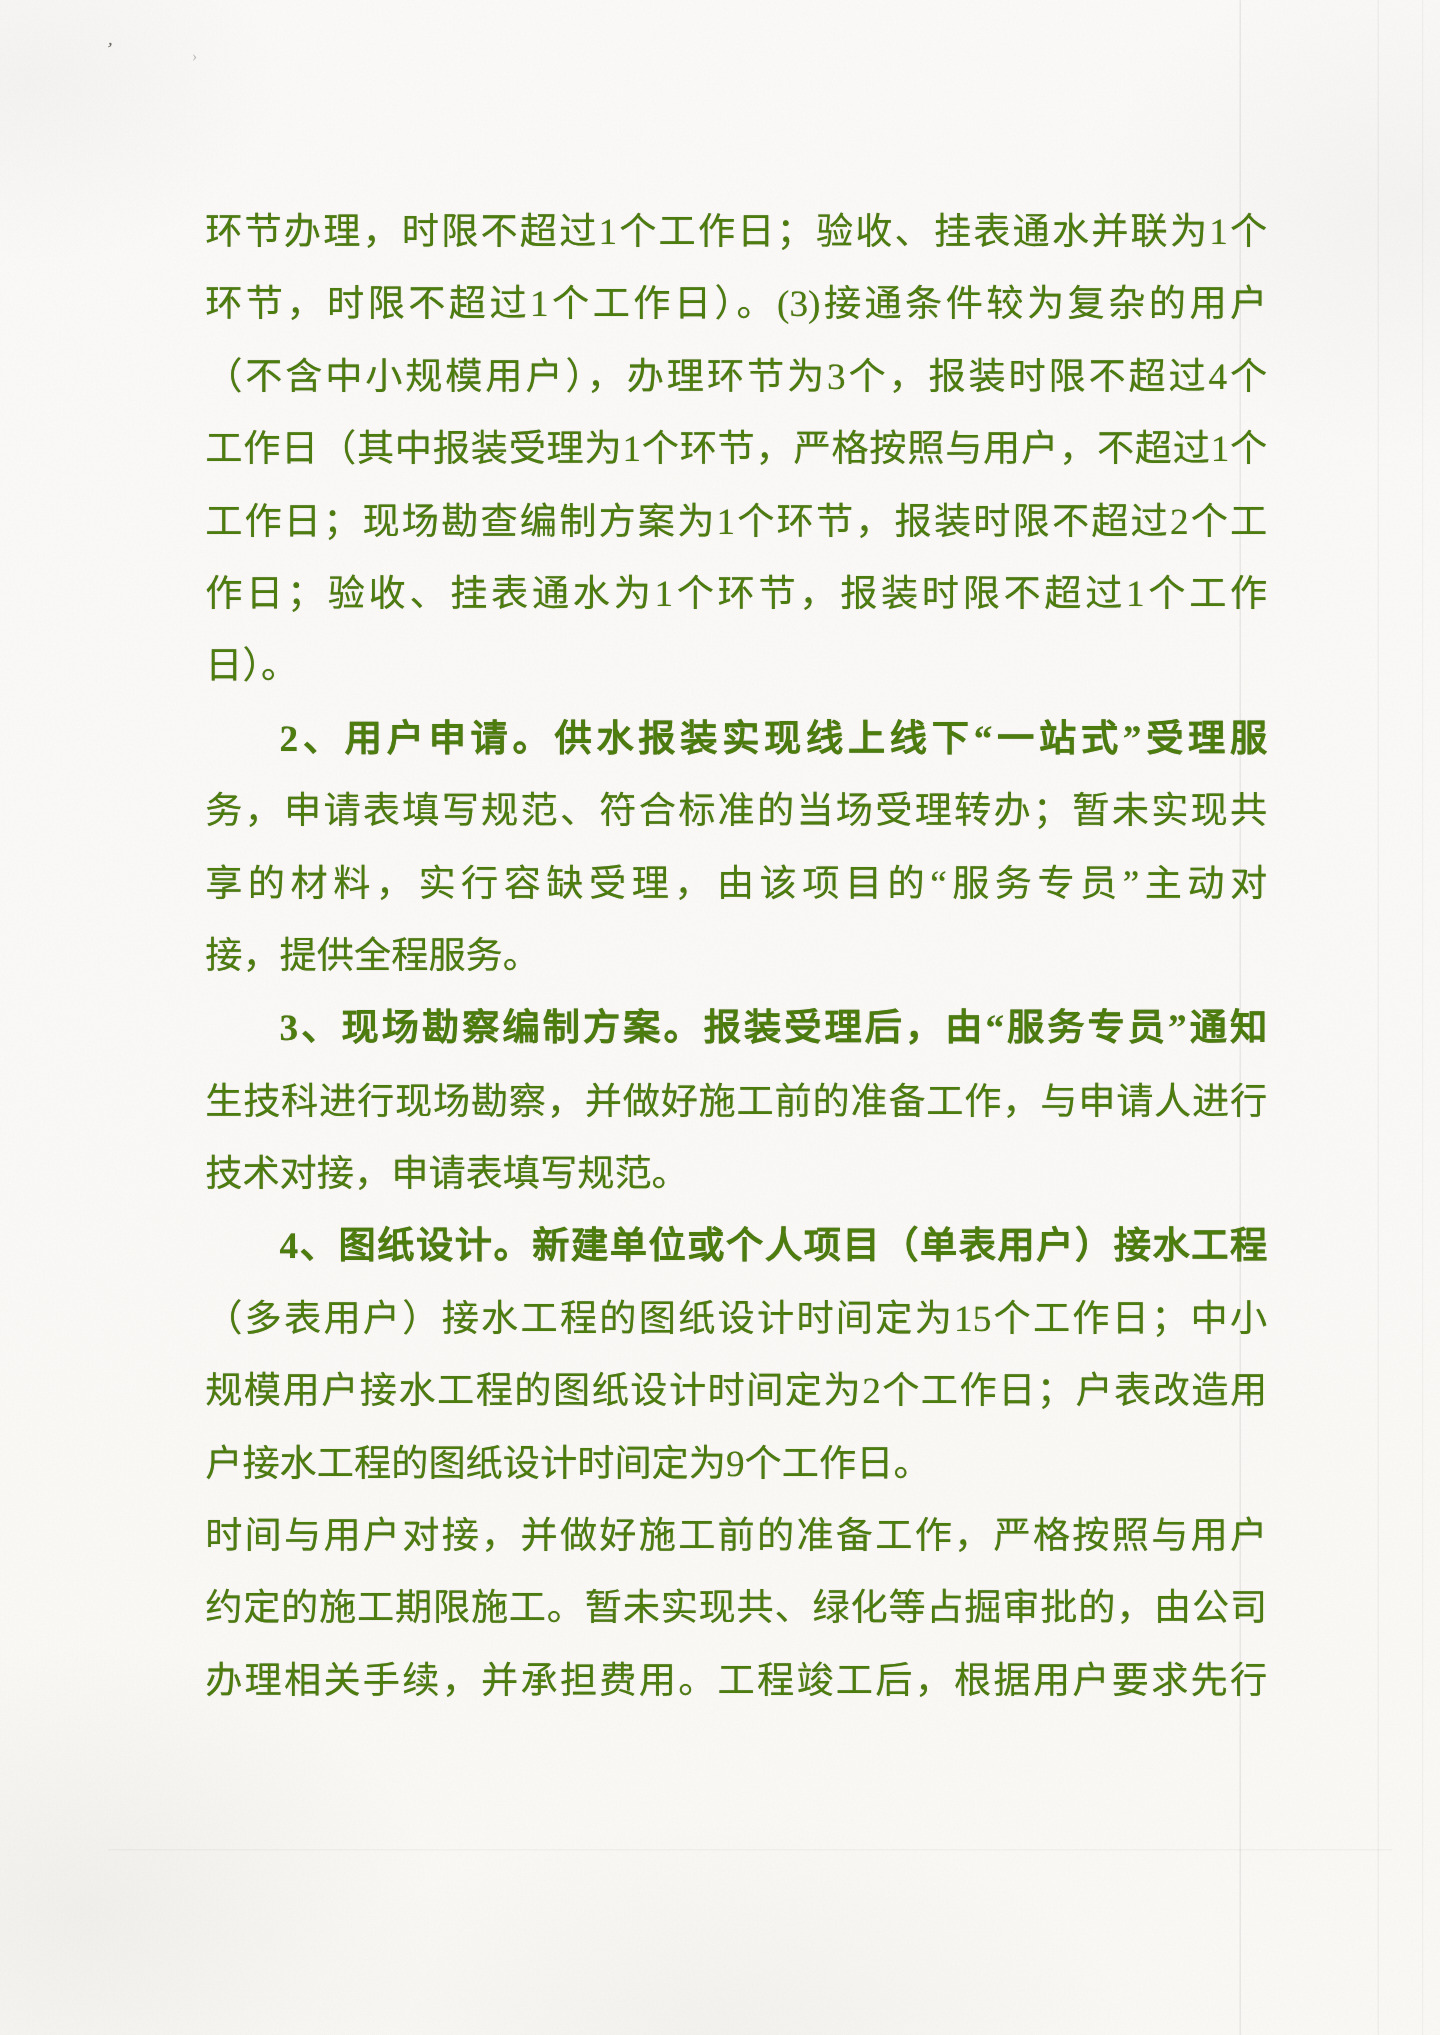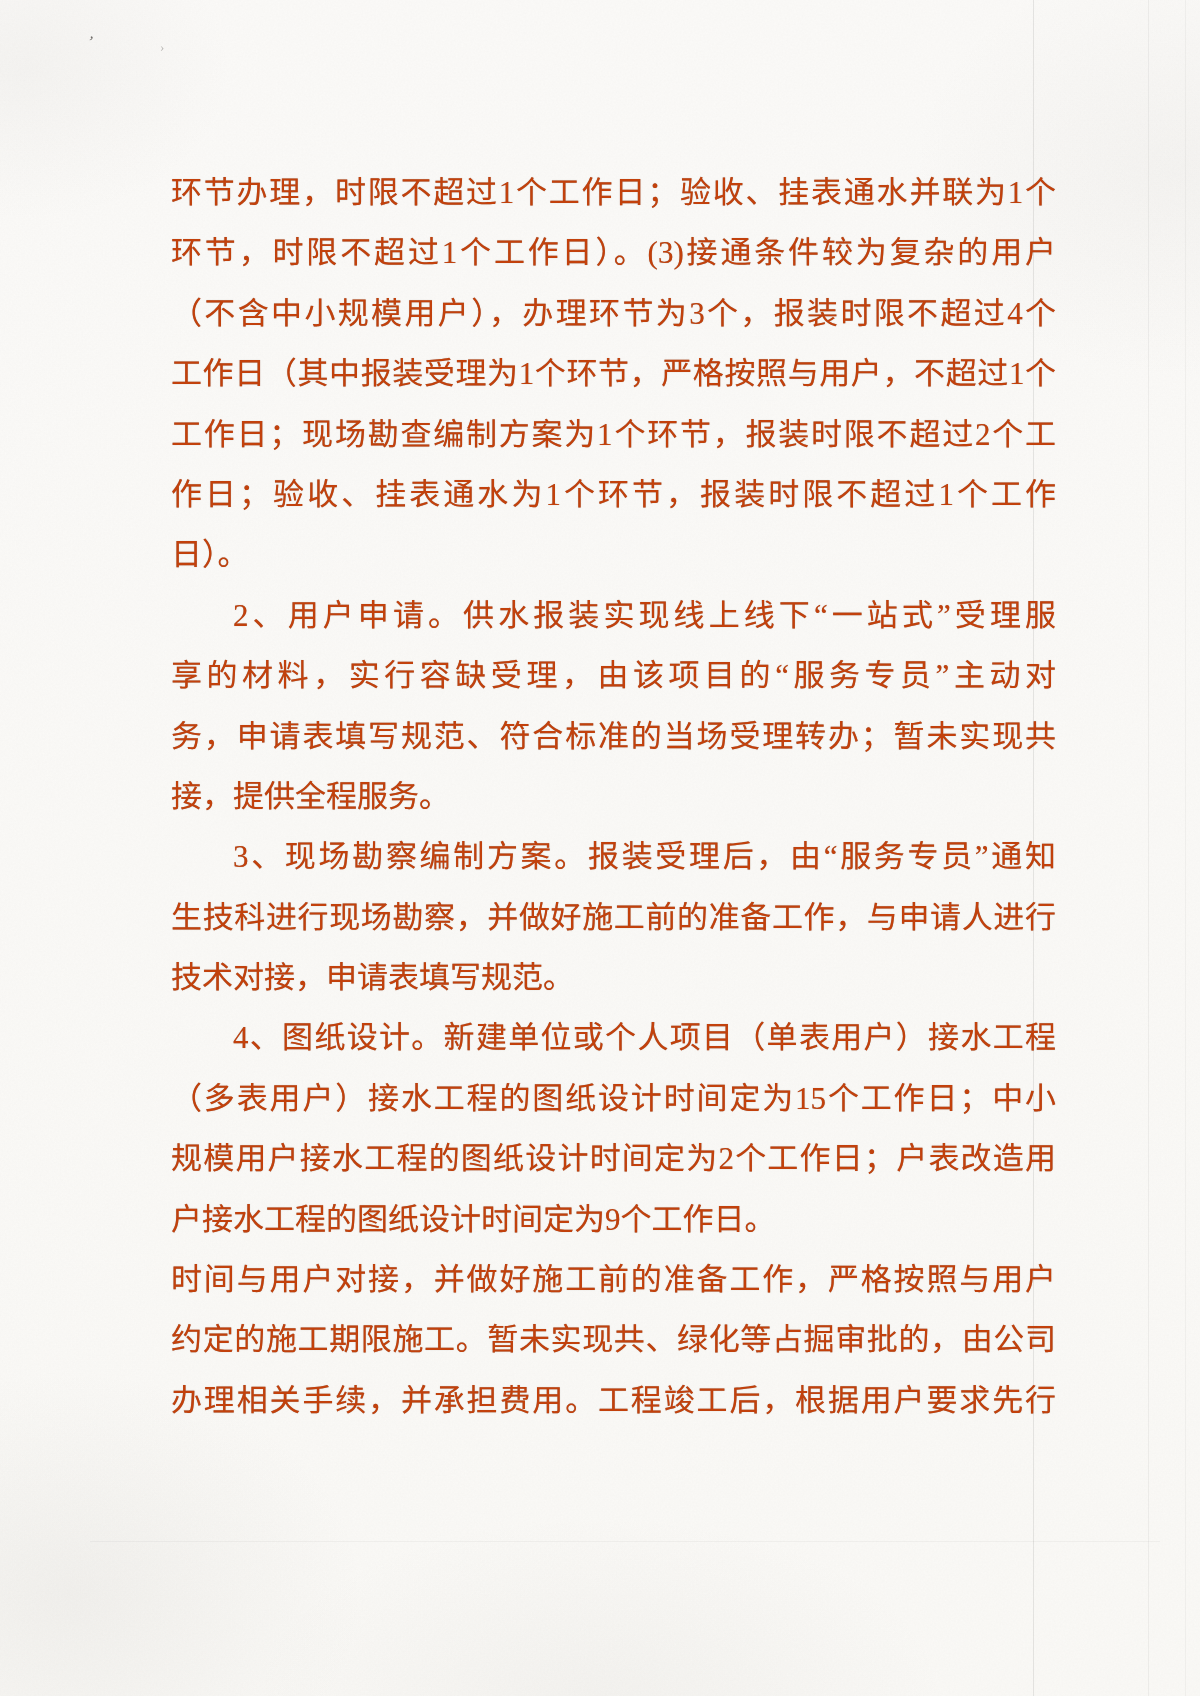--- a/index.html
+++ b/index.html
@@ -36,33 +36,33 @@
   }
   .speck { position: absolute; color: rgba(70,65,62,0.75); font-size: 16px; line-height: 1; }
   .speck-1 { left: 88px; top: 34px; transform: rotate(12deg); }
   .speck-2 { left: 160px; top: 40px; color: rgba(70,65,62,0.35); font-size: 13px; }
   
   .text-block {
     position: absolute;
     left: 171px;
     top: 163px;
     width: 885px;
-    color: #c2410c;
+    color: #4d7c0f;
     font-size: 31px;
     text-shadow: 0 0 0.7px rgba(74,68,64,0.55);
   }
   .line {
     height: 60.4px;
     line-height: 60.4px;
     text-align: justify;
     text-align-last: justify;
     text-justify: inter-character;
     white-space: nowrap;
   }
-  .line.indent { text-indent: 2em; }
+  .line.indent { text-indent: 2em; font-weight: bold; }
   .line.para-end { text-align: left; text-align-last: left; }
 </style>
 </head>
 <body>
 
 <div class="page">
 
   <div class="scan-shade"></div>
 
   <svg class="noise-svg" xmlns="http://www.w3.org/2000/svg" width="1200" height="1696">
@@ -83,22 +83,22 @@
 
   <div class="text-block">
       <div class="line">环节办理，时限不超过1个工作日；验收、挂表通水并联为1个</div>
       <div class="line">环节，时限不超过1个工作日）。(3)接通条件较为复杂的用户</div>
       <div class="line">（不含中小规模用户），办理环节为3个，报装时限不超过4个</div>
       <div class="line">工作日（其中报装受理为1个环节，严格按照与用户，不超过1个</div>
       <div class="line">工作日；现场勘查编制方案为1个环节，报装时限不超过2个工</div>
       <div class="line">作日；验收、挂表通水为1个环节，报装时限不超过1个工作</div>
       <div class="line para-end">日）。</div>
       <div class="line indent">2、用户申请。供水报装实现线上线下“一站式”受理服</div>
+      <div class="line">务，申请表填写规范、符合标准的当场受理转办；暂未实现共</div>
       <div class="line">享的材料，实行容缺受理，由该项目的“服务专员”主动对</div>
-      <div class="line">务，申请表填写规范、符合标准的当场受理转办；暂未实现共</div>
       <div class="line para-end">接，提供全程服务。</div>
       <div class="line indent">3、现场勘察编制方案。报装受理后，由“服务专员”通知</div>
       <div class="line">生技科进行现场勘察，并做好施工前的准备工作，与申请人进行</div>
       <div class="line para-end">技术对接，申请表填写规范。</div>
       <div class="line indent">4、图纸设计。新建单位或个人项目（单表用户）接水工程</div>
       <div class="line">（多表用户）接水工程的图纸设计时间定为15个工作日；中小</div>
       <div class="line">规模用户接水工程的图纸设计时间定为2个工作日；户表改造用</div>
       <div class="line para-end">户接水工程的图纸设计时间定为9个工作日。</div>
       <div class="line">时间与用户对接，并做好施工前的准备工作，严格按照与用户</div>
       <div class="line">约定的施工期限施工。暂未实现共、绿化等占掘审批的，由公司</div>

